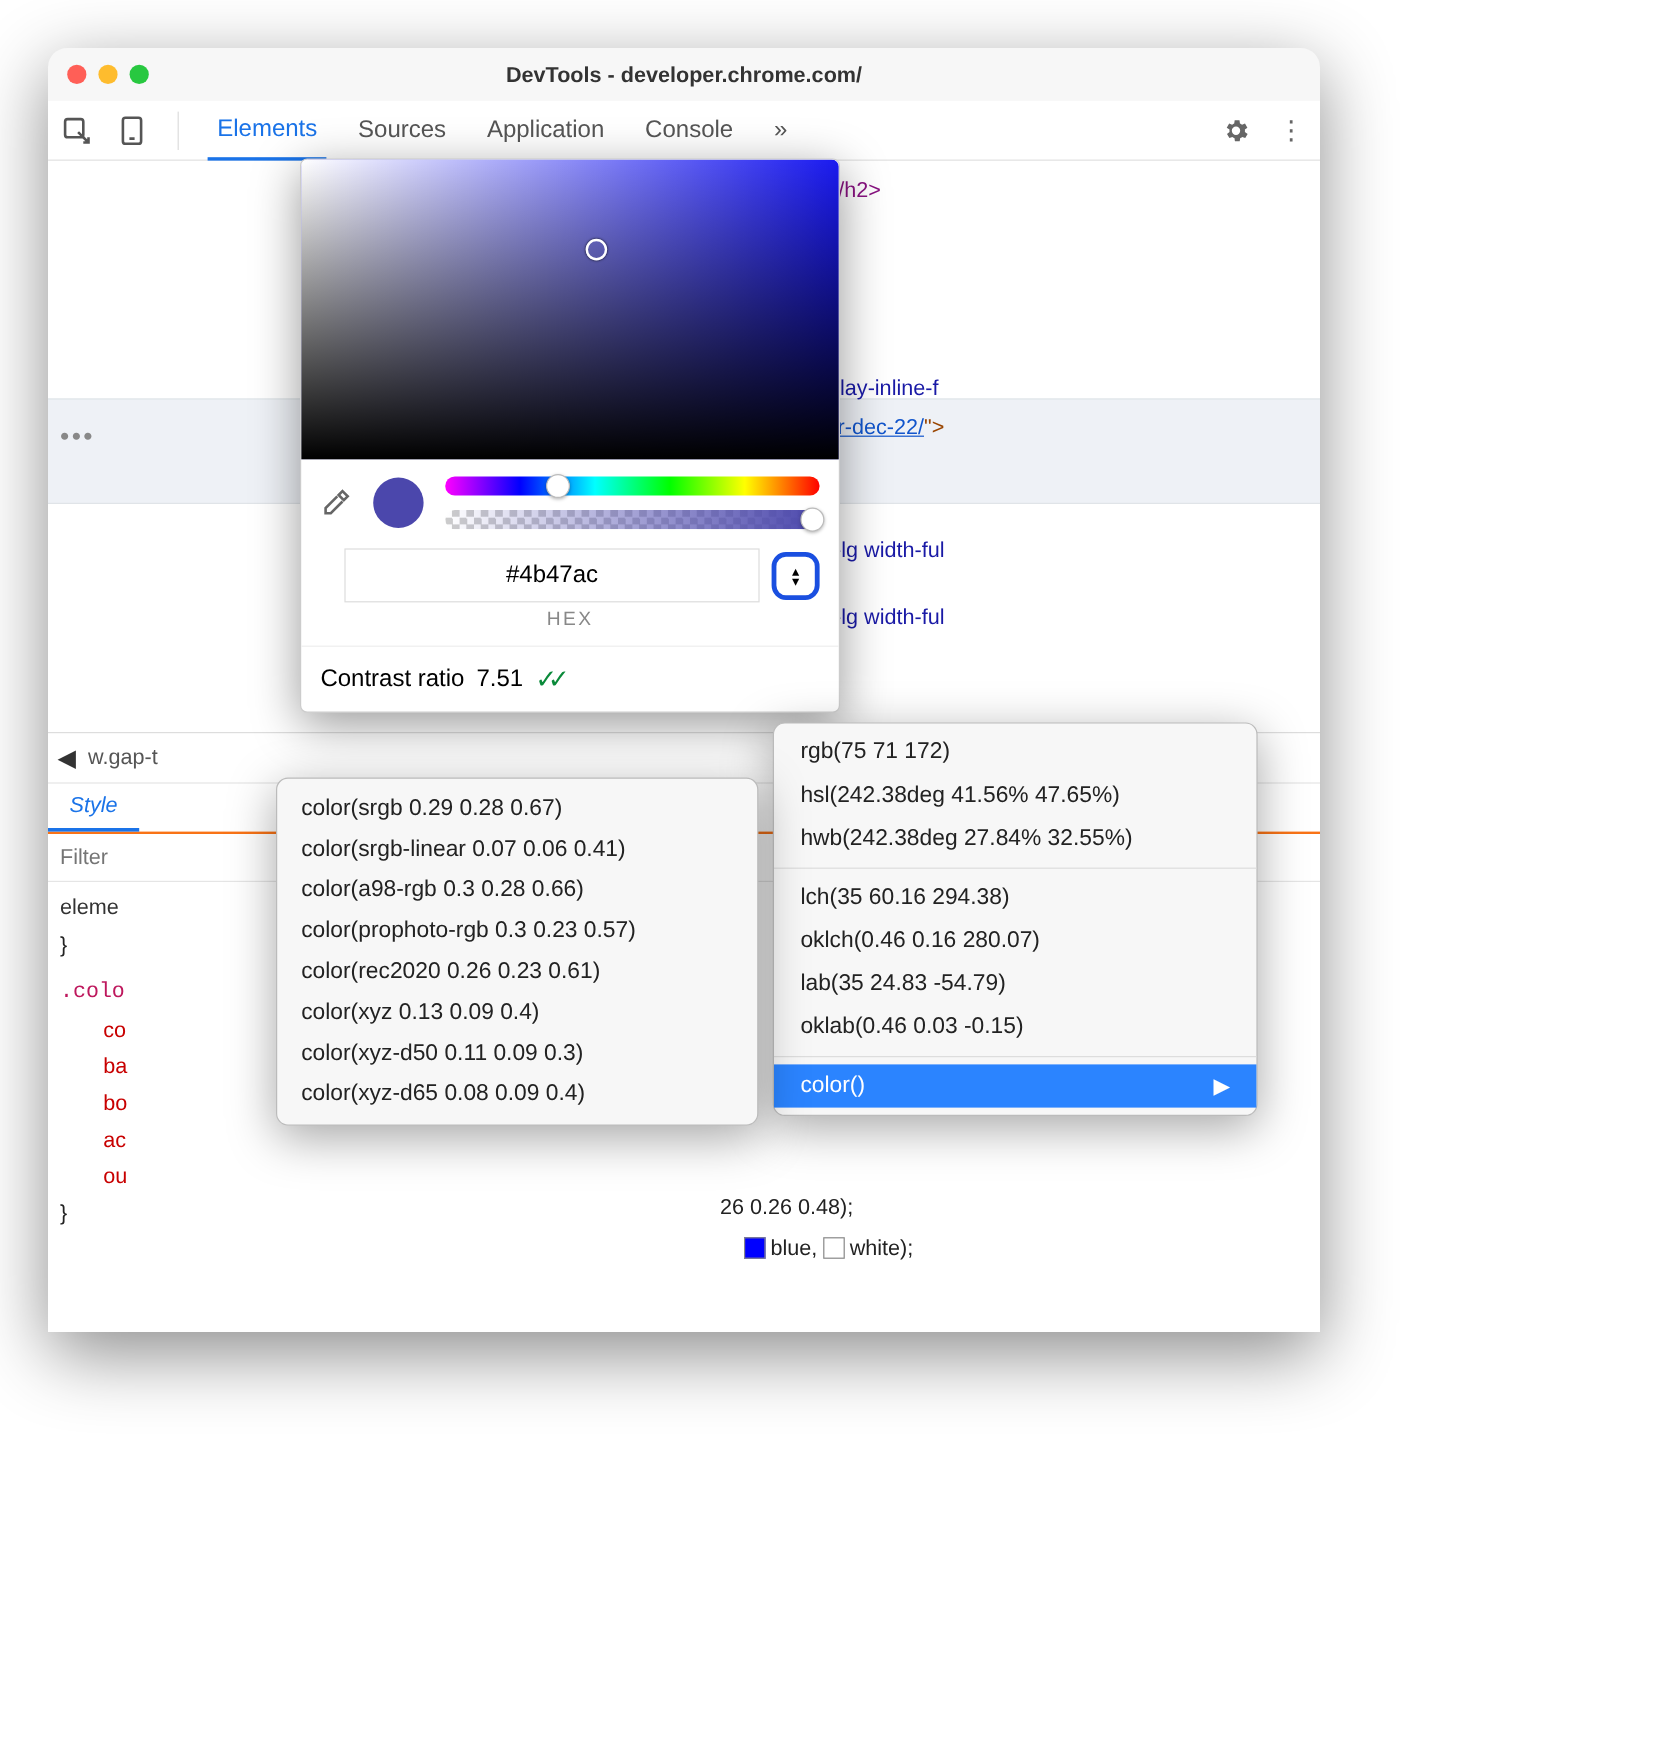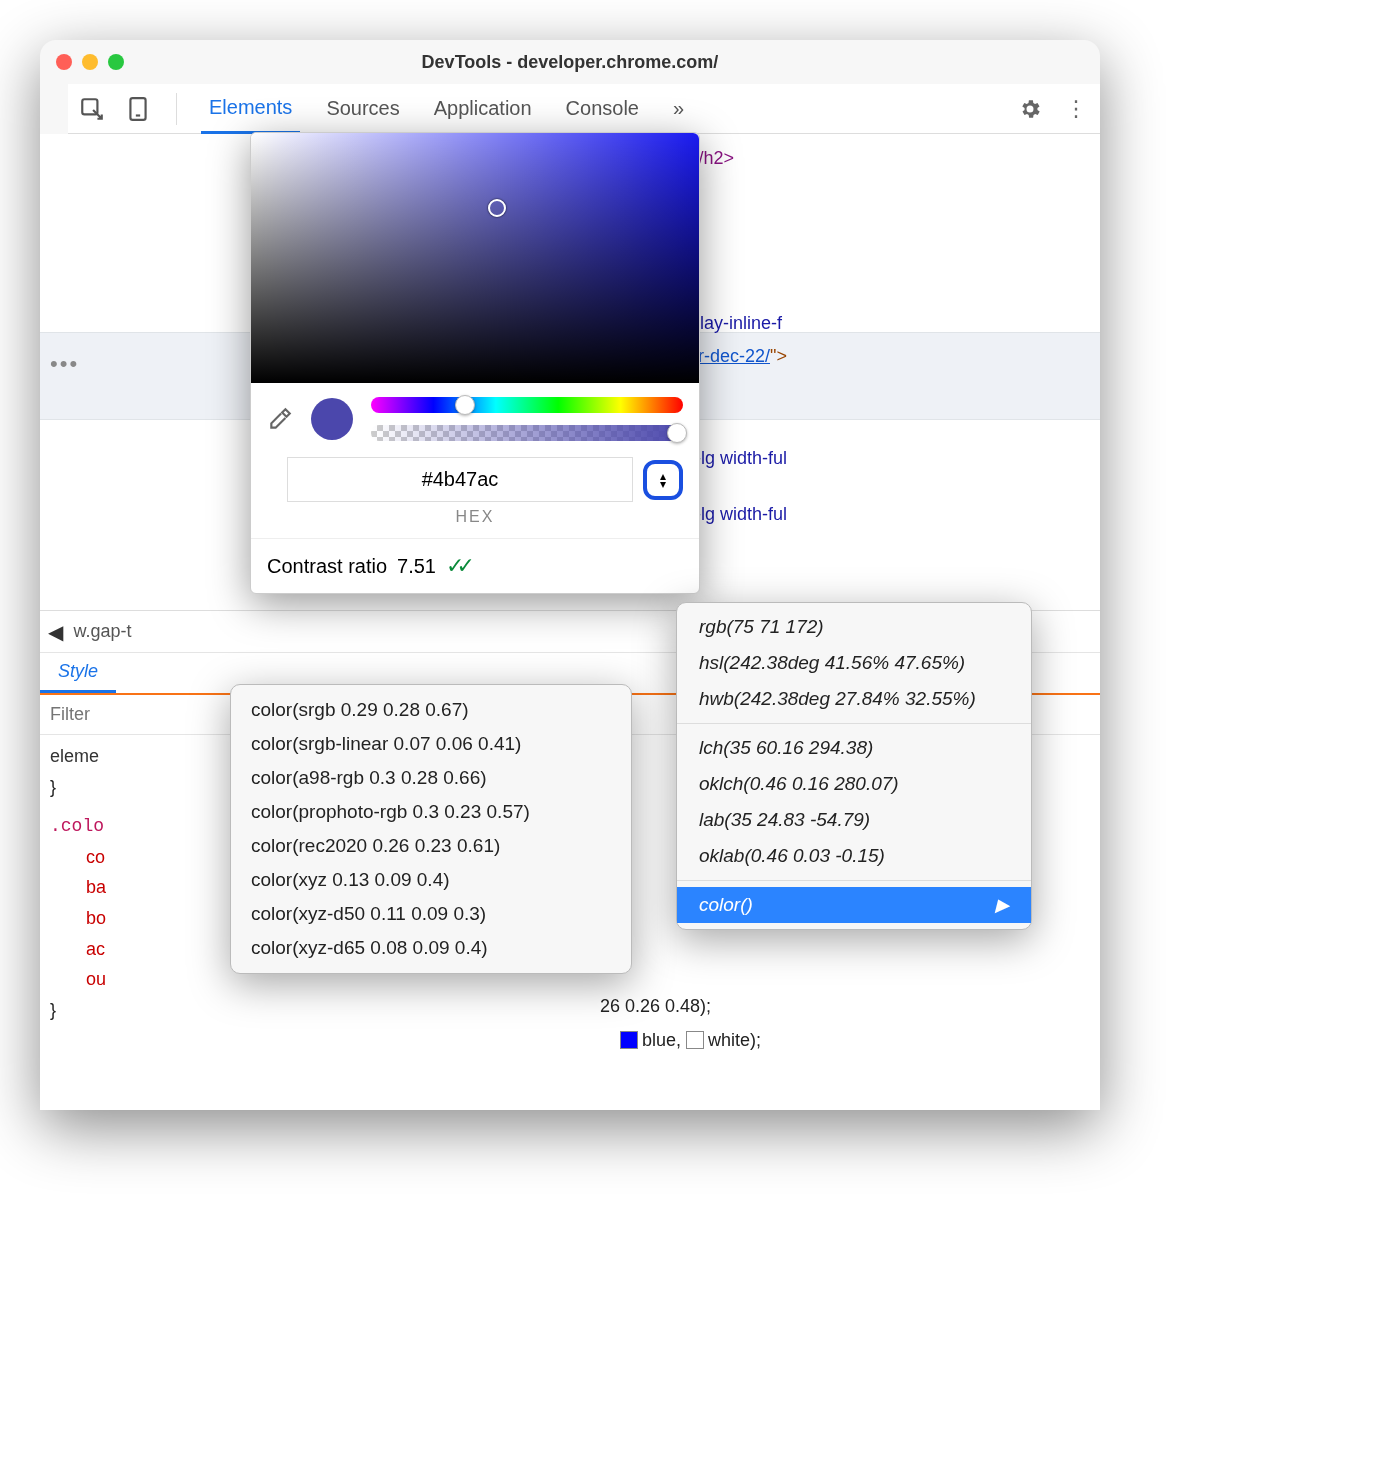--- a/index.html
+++ b/index.html
@@ -12,21 +12,21 @@
   position: relative; overflow: visible;
 }
 .titlebar { height: 44px; display: flex; align-items: center; padding: 0 16px; position: relative; }
 .traffic { display: flex; gap: 10px; }
 .traffic span { width: 16px; height: 16px; border-radius: 50%; display: block; }
 .tl-r { background: #ff5f57; } .tl-y { background: #febc2e; } .tl-g { background: #28c840; }
 .title { position: absolute; left: 0; right: 0; text-align: center; font-weight: 600; font-size: 18px; color: #333; }
 
 .toolbar {
   height: 50px; background: #fff; border-bottom: 1px solid #ddd;
-  display: flex; align-items: center; padding: 0 10px; gap: 18px; margin-left: 28px;
+  display: flex; align-items: center; padding: 0 10px; gap: 18px;
 }
 .tb-icon { width: 28px; height: 28px; color: #555; display:flex; align-items:center; justify-content:center; }
 .tb-sep { width: 1px; height: 32px; background: #ddd; margin: 0 6px; }
 .tab { font-size: 20px; color: #555; padding: 0 8px; height: 50px; display:flex; align-items:center; }
 .tab.active { color: #1a73e8; border-bottom: 3px solid #1a73e8; }
 .tb-spacer { flex: 1; }
 
 .content { position: relative; display: flex; height: calc(100% - 94px); background: #fff; }
 
 .dom-panel { flex:1; position: relative; overflow:hidden; font-family: Menlo, Consolas, monospace; font-size: 18px; line-height: 1.8; padding: 8px 10px 8px 110px; }
@@ -92,34 +92,34 @@
 .hex-input { flex:1; border:1px solid #ddd; padding:10px; text-align:center; font-size:20px; font-family:inherit; }
 .format-toggle { width:40px; height:40px; border:4px solid #1a4fe0; border-radius:12px; display:flex; flex-direction:column; align-items:center; justify-content:center; gap:0; background:#fff; }
 .format-toggle::before { content:"▴"; font-size:12px; line-height:8px; }
 .format-toggle::after { content:"▾"; font-size:12px; line-height:8px; }
 .hexlabel { text-align:center; color:#888; font-size:16px; letter-spacing:2px; padding:6px 0 12px; }
 .contrast-row { border-top:1px solid #eee; padding:14px 16px; font-size:20px; display:flex; gap:10px; align-items:center; }
 .double-check { color:#0a8a3a; font-size:22px; letter-spacing:-8px; }
 
 
 .dropdown1 {
-  position:absolute; left:636px; top:562px; width:356px;
+  position:absolute; left:604px; top:562px; width:404px;
   background:#f7f7f7; border:1px solid #bbb; border-radius:10px;
   box-shadow:0 10px 40px rgba(0,0,0,0.35); z-index:55;
-  padding: 6px 0; font-size:19px;font-style:italic;
+  padding: 6px 0; font-size:19px;
 }
 .dropdown1 .sep { height:1px; background:#ddd; margin:6px 0; }
 .dropdown1 .item { padding:7px 22px; color:#222; display:flex; align-items:center; justify-content:space-between; }
 .dropdown1 .item.sel-row { background:#2b84ff; color:#fff; }
 .dropdown1 .item.sel-row .chevron { color:#fff; }
 .chevron { font-size:18px; }
 
 
 .dropdown2 {
-  position:absolute; left:190px; top:644px; width:402px;
+  position:absolute; left:190px; top:608px; width:402px;
   background:#f7f7f7; border:1px solid #bbb; border-radius:10px;
   box-shadow:0 10px 40px rgba(0,0,0,0.35); z-index:60;
   padding: 8px 0; font-size:19px;
 }
 .dropdown2 .item { padding:6px 20px; color:#222; }
 
 svg { display:block; }
 </style>
 </head>
 <body>

